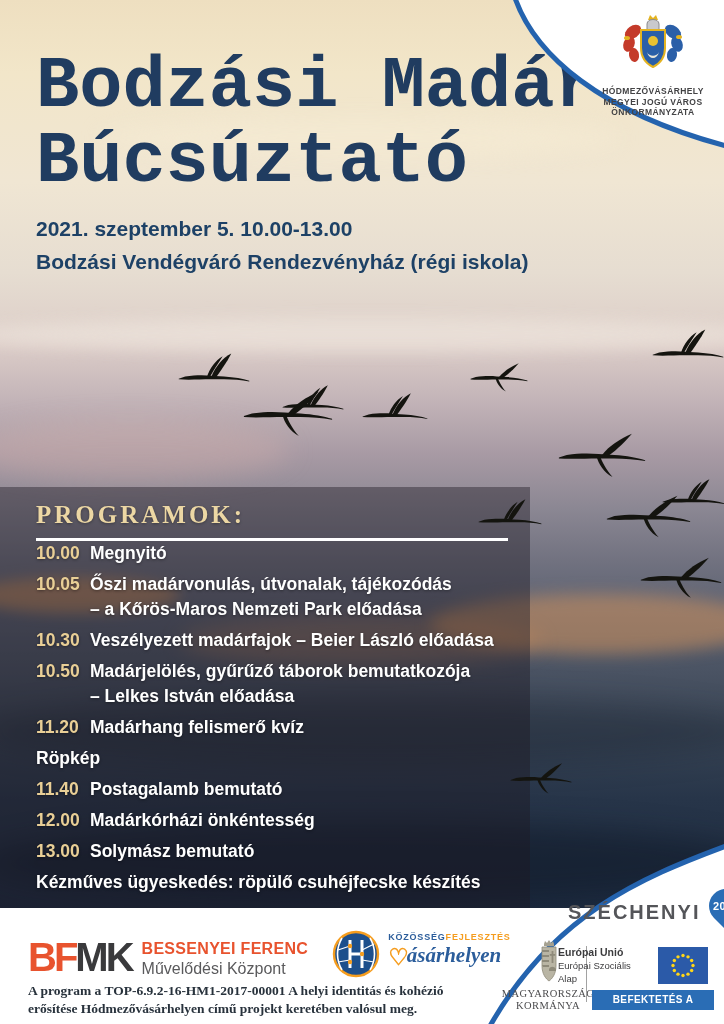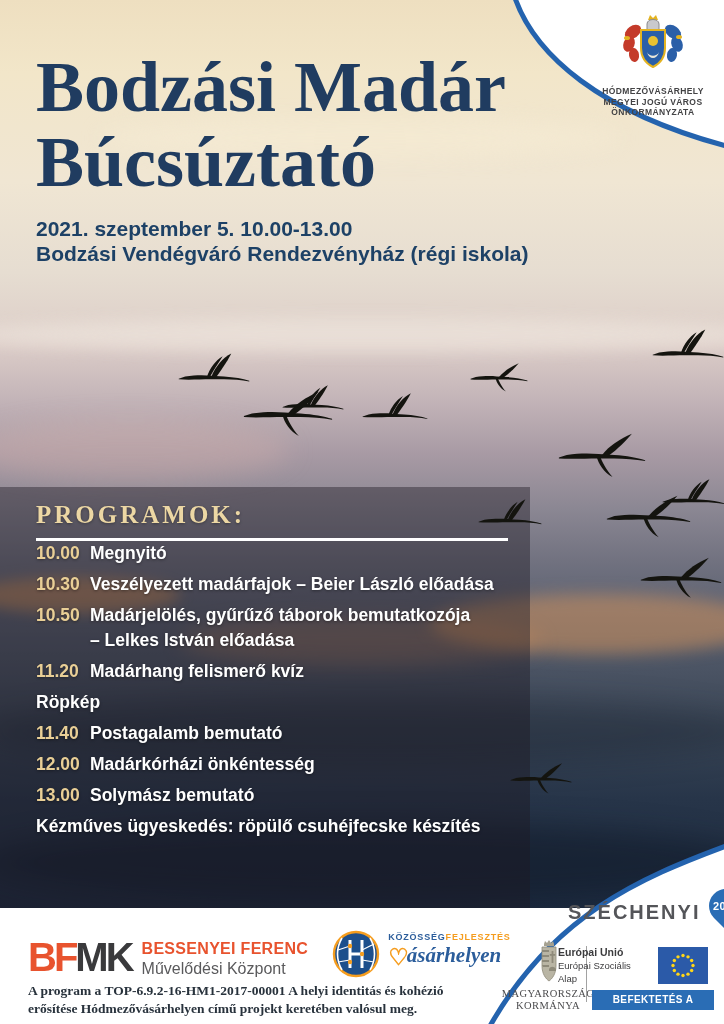--- a/index.html
+++ b/index.html
@@ -21,25 +21,25 @@
   .c3 { left:-30px; top:420px; width:320px; height:60px; background:rgba(214,178,172,.35); filter:blur(12px); }
   .c4 { left:-30px; top:577px; width:210px; height:36px; background:rgba(232,152,82,.50); filter:blur(7px); }
   .c5 { left:180px; top:616px; width:360px; height:50px; background:rgba(210,140,90,.30); filter:blur(10px); }
   .c6 { left:430px; top:594px; width:340px; height:60px; background:rgba(236,158,88,.45); filter:blur(8px); }
   .c7 { left:-20px; top:696px; width:780px; height:70px; background:rgba(20,26,40,.30); filter:blur(14px); }
   .c8 { left:-20px; top:822px; width:780px; height:80px; background:rgba(10,17,30,.40); filter:blur(14px); }
 
   
   .title-block { position:absolute; left:36px; top:50px; z-index:4; }
   .title-block h1 {
-    margin:0; font-family:Liberation Serif, serif; font-weight:bold;
+    margin:0; font-family:Liberation Mono, monospace; font-weight:bold;
     font-size:72px; line-height:75px; color:#203c60; letter-spacing:0;
   }
   .event-date  { margin-top:17px; font-size:21px; font-weight:bold; color:#1d4166; }
-  .event-venue { margin-top:1px;  font-size:21px; font-weight:bold; color:#1d4166; }
+  .event-venue { margin-top:9px;  font-size:21px; font-weight:bold; color:#1d4166; }
 
   
   .org { position:absolute; left:578px; top:14px; width:150px; text-align:center; z-index:6; }
   .org-name { margin-top:4px; font-size:8.5px; font-weight:bold; color:#434345; line-height:10.5px; letter-spacing:.4px; }
 
   
   .programs {
     position:absolute; left:0; top:487px; width:530px; height:421px; z-index:2;
     background:rgba(28,24,34,.42); padding:14px 0 0 36px; box-sizing:border-box;
   }
@@ -154,20 +154,24 @@
 
   <section class="programs">
     <div class="prog-heading">PROGRAMOK:</div>
     <div class="rule"></div>
     <div class="prog-list" id="prog-list">
         <div class="prog-row">
           <span class="prog-time">10.00</span>
           <span class="prog-text"><span>Megnyitó</span></span>
         </div>
         <div class="prog-row">
+          <span class="prog-time">10.05</span>
+          <span class="prog-text"><span>Őszi madárvonulás, útvonalak, tájékozódás</span><br><span>– a Kőrös-Maros Nemzeti Park előadása</span></span>
+        </div>
+        <div class="prog-row">
           <span class="prog-time">10.30</span>
           <span class="prog-text"><span>Veszélyezett madárfajok – Beier László előadása</span></span>
         </div>
         <div class="prog-row">
           <span class="prog-time">10.50</span>
           <span class="prog-text"><span>Madárjelölés, gyűrűző táborok bemutatkozója</span><br><span>– Lelkes István előadása</span></span>
         </div>
         <div class="prog-row">
           <span class="prog-time">11.20</span>
           <span class="prog-text"><span>Madárhang felismerő kvíz</span></span>

